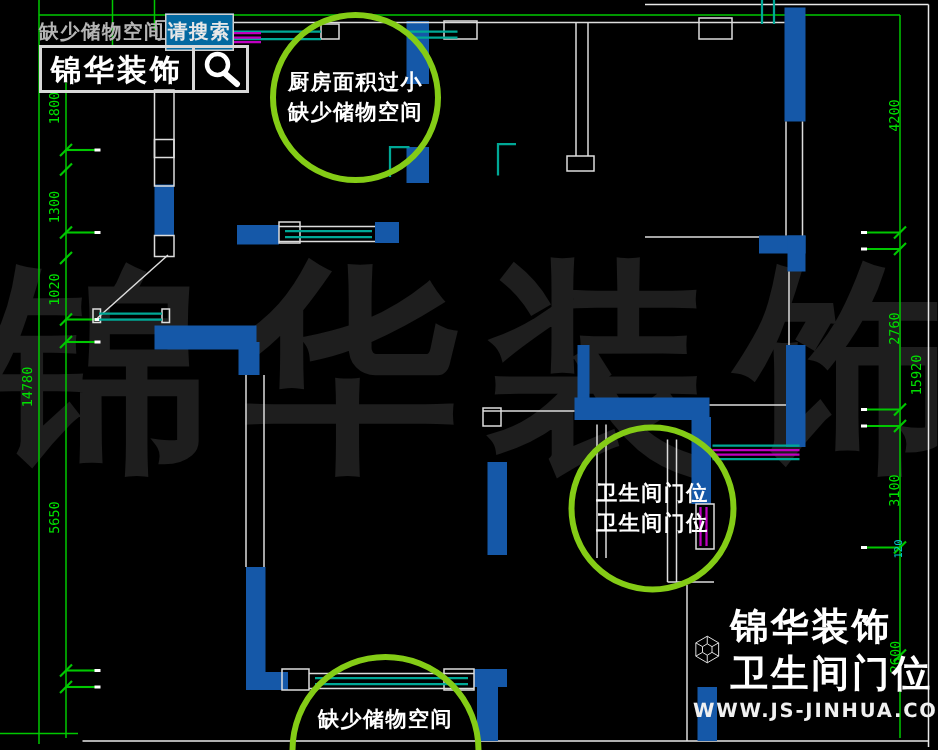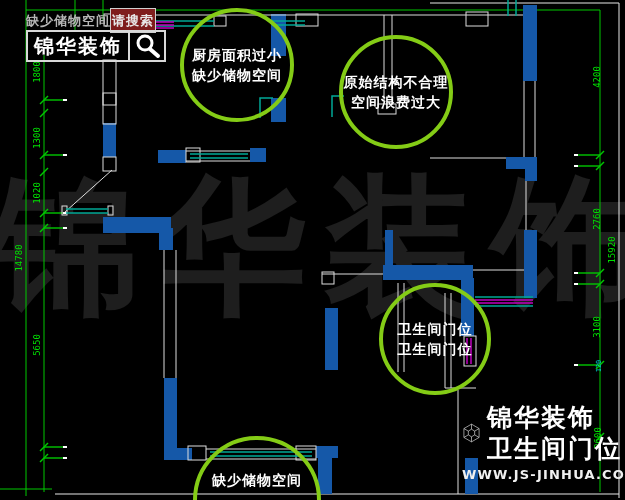--- a/index.html
+++ b/index.html
@@ -12,21 +12,21 @@
     position:absolute;left:-12px;top:170px;width:700px;
     font-family:"DejaVu Serif","Liberation Serif",serif;
     font-weight:bold;font-size:150px;line-height:1;color:#1e1e1e;
     letter-spacing:18px;white-space:nowrap;z-index:1;user-select:none;
   }
   
   svg.plan{position:absolute;left:0;top:0;z-index:2;}
   
   .promo{position:absolute;left:26px;top:12px;z-index:5;font-size:13px;font-weight:bold;
          color:#b5b5b5;white-space:nowrap;letter-spacing:1px;}
-  .promo .hl{background:#7f1d1d;color:#e8e8e8;border:1px solid #cfcfcf;padding:4px 1px;}
+  .promo .hl{background:#0369a1;color:#e8e8e8;border:1px solid #cfcfcf;padding:4px 1px;}
   .brandrow{position:absolute;left:26px;top:30px;z-index:5;display:flex;}
   .brandbox{border:2px solid #d9d9d9;color:#fff;font-family:"DejaVu Serif","Liberation Serif",serif;
             font-weight:bold;font-size:20px;line-height:28px;padding:0 6px;letter-spacing:2px;}
   .searchbox{border:2px solid #d9d9d9;border-left:none;width:34px;height:28px;
              display:flex;align-items:center;justify-content:center;}
   
   .anno{position:absolute;z-index:4;border:4px solid #84cc16;border-radius:50%;
         display:flex;flex-direction:column;align-items:center;justify-content:center;
         color:#fff;font-size:14px;font-weight:600;text-align:center;line-height:20px;
         letter-spacing:1px;white-space:nowrap;}
@@ -213,24 +213,20 @@
         <circle cx="12" cy="10" r="7" fill="none" stroke="#ffffff" stroke-width="3"></circle>
         <line x1="17" y1="16" x2="25" y2="23" stroke="#ffffff" stroke-width="4" stroke-linecap="round"></line>
       </svg>
     </div>
   </div>
 
   <div class="anno" style="left:180px;top:8px;width:106px;height:106px;">
     <div>厨房面积过小</div>
     <div>缺少储物空间</div>
   </div>
-  <div class="anno" style="left:339px;top:35px;width:106px;height:106px;">
-    <div>原始结构不合理</div>
-    <div>空间浪费过大</div>
-  </div>
   <div class="anno" style="left:379px;top:283px;width:104px;height:104px;text-align:right;">
     <div>卫生间门位</div>
     <div>卫生间门位</div>
   </div>
   <div class="anno storage" style="left:193px;top:436px;width:128px;height:128px;">
     <div>缺少储物空间</div>
   </div>
 
   <span class="dim" style="left:37px;top:72px;">1800</span>
   <span class="dim" style="left:37px;top:138px;">1300</span>

